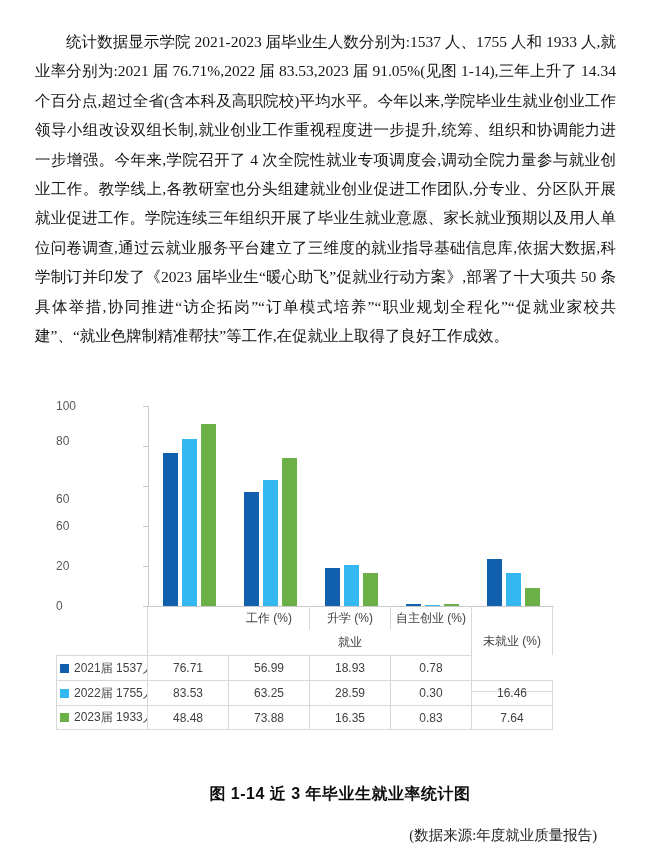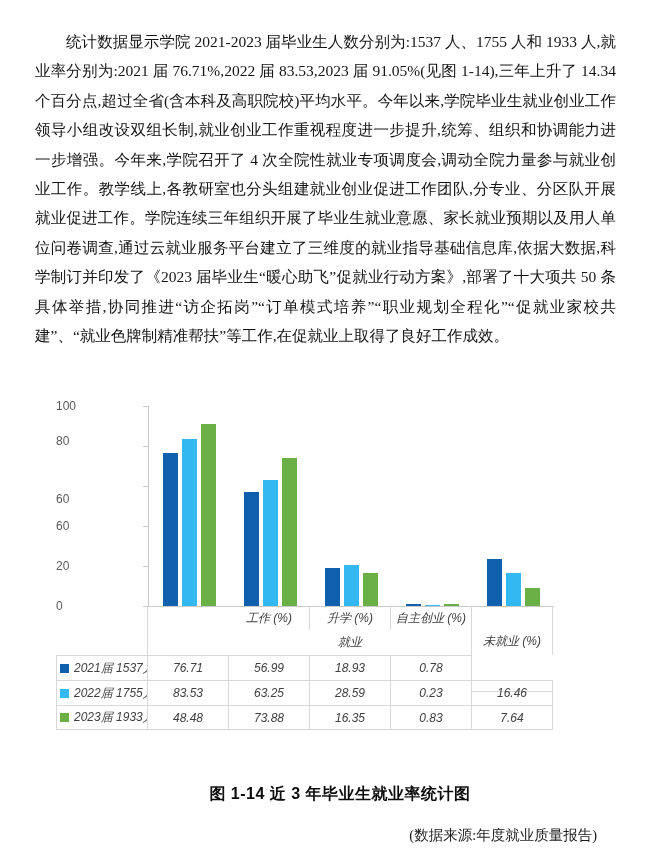--- a/index.html
+++ b/index.html
@@ -25,21 +25,21 @@
     position:absolute;left:0;width:80px;text-align:left;
     font-size:12px;line-height:16px;color:#595959;
   }
   .ytick-mark{position:absolute;left:87px;width:5px;height:1px;background:#c9c9c9;}
   .dtable{
     position:absolute;left:0;top:210px;width:497px;
     display:grid;grid-template-columns:92px 81px 81px 81px 81px 81px;
     grid-template-rows:24px 25px 25px 25px 25px;
     font-size:12px;color:#404040;
   }
-  .c{display:flex;align-items:center;justify-content:center;overflow:hidden;white-space:nowrap;font-style:italic;}
+  .c{display:flex;align-items:center;justify-content:center;overflow:hidden;white-space:nowrap;}
   .alignend{align-items:flex-end;padding-bottom:5px;}
   .legend{justify-content:flex-start;padding-left:3px;gap:5px;}
   .br{border-right:1px solid #d8d8d8;}
   .bl{border-left:1px solid #d8d8d8;}
   .bt{border-top:1px solid #d8d8d8;}
   .bb{border-bottom:1px solid #d8d8d8;}
   .sq{width:9px;height:9px;flex:0 0 auto;display:inline-block;}
   
   .caption{
     position:absolute;left:16px;top:784px;width:648px;text-align:center;
@@ -90,21 +90,21 @@
       <div class="c bt br" style="grid-area: 3 / 4;">18.93</div>
       <div class="c bt br" style="grid-area: 3 / 5;">0.78</div>
       <div class="c bt br" style="grid-area: 3 / 6; margin-top: 36px;">23.29</div>
       <div class="c legend bl bt br" style="grid-area: 4 / 1;">
         <span class="sq" style="background: rgb(51, 184, 242);"></span>
         <span>2022届 1755人</span>
       </div>
       <div class="c bt br" style="grid-area: 4 / 2;">83.53</div>
       <div class="c bt br" style="grid-area: 4 / 3;">63.25</div>
       <div class="c bt br" style="grid-area: 4 / 4;">28.59</div>
-      <div class="c bt br" style="grid-area: 4 / 5;">0.23</div>
+      <div class="c bt br" style="grid-area: 4 / 5;">0.30</div>
       <div class="c bt br" style="grid-area: 4 / 6;">16.46</div>
       <div class="c legend bl bt br bb" style="grid-area: 5 / 1;">
         <span class="sq" style="background: rgb(106, 176, 70);"></span>
         <span>2023届 1933人</span>
       </div>
       <div class="c bt br bb" style="grid-area: 5 / 2;">48.48</div>
       <div class="c bt br bb" style="grid-area: 5 / 3;">73.88</div>
       <div class="c bt br bb" style="grid-area: 5 / 4;">16.35</div>
       <div class="c bt br bb" style="grid-area: 5 / 5;">0.83</div>
       <div class="c bt br bb" style="grid-area: 5 / 6;">7.64</div>

